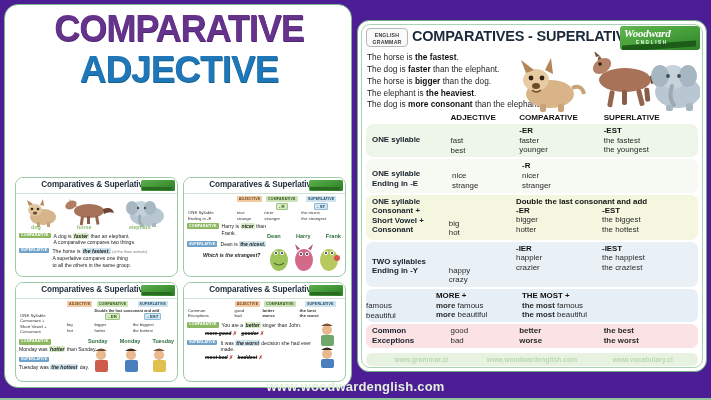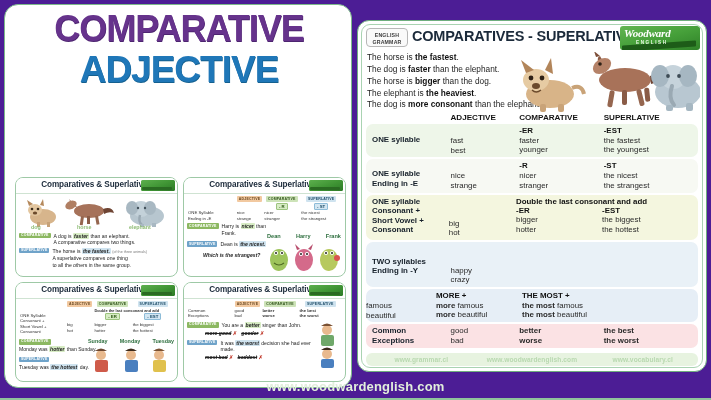--- a/index.html
+++ b/index.html
@@ -591,25 +591,20 @@
           <div class="c1">
               <div style="height:10px"></div>
               <div>nice</div>
               <div>strange</div>
             </div>
           <div class="c2">
               <div class="rule">-R</div>
               <div>nicer</div>
               <div>stranger</div>
             </div>
-          <div class="c3">
-              <div class="rule">-ST</div>
-              <div>the nicest</div>
-              <div>the strangest</div>
-            </div>
         </div>
 
         <div class="trow r-cream">
           <div class="c0" style="white-space:pre-line">ONE syllable
 Consonant +
 Short Vowel +
 Consonant</div>
           <div class="c1">
               <div style="height:22px"></div>
               <div>big</div>
@@ -634,20 +629,32 @@
 
         <div class="trow r-blue">
           <div class="c0" style="padding-top:13px;white-space:pre-line">TWO syllables
 Ending in -Y</div>
           <div class="c1">
               <div style="height:22px"></div>
               <div>happy</div>
               <div>crazy</div>
             </div>
           <div style="width:182px;">
+            <div style="display:flex;">
+              <div class="c2">
+                  <div class="rule">-IER</div>
+                  <div>happier</div>
+                  <div>crazier</div>
+                </div>
+              <div class="c3">
+                  <div class="rule">-IEST</div>
+                  <div>the happiest</div>
+                  <div>the craziest</div>
+                </div>
+            </div>
           </div>
         </div>
 
         <div class="trow r-blue2">
           <div class="c1">
               <div style="height:10px"></div>
               <div>famous</div>
               <div>beautiful</div>
             </div>
           <div class="c2">

